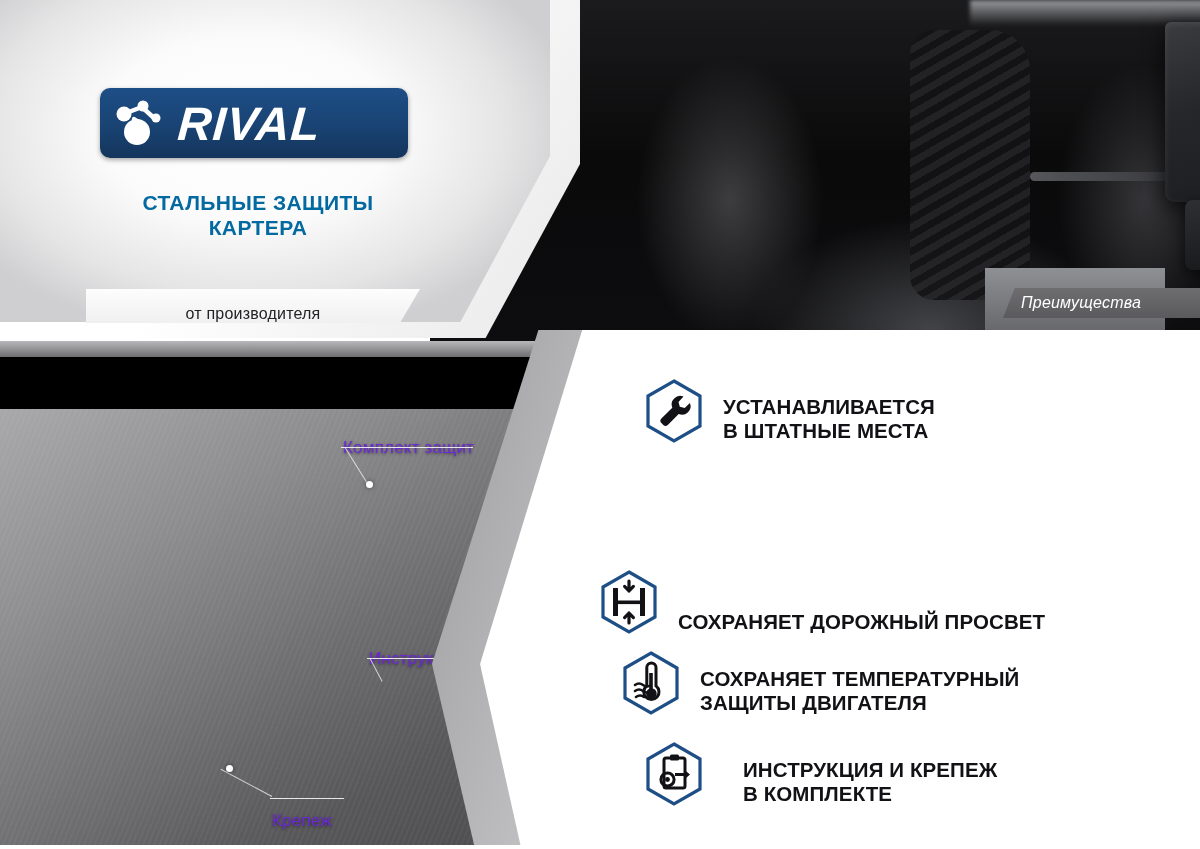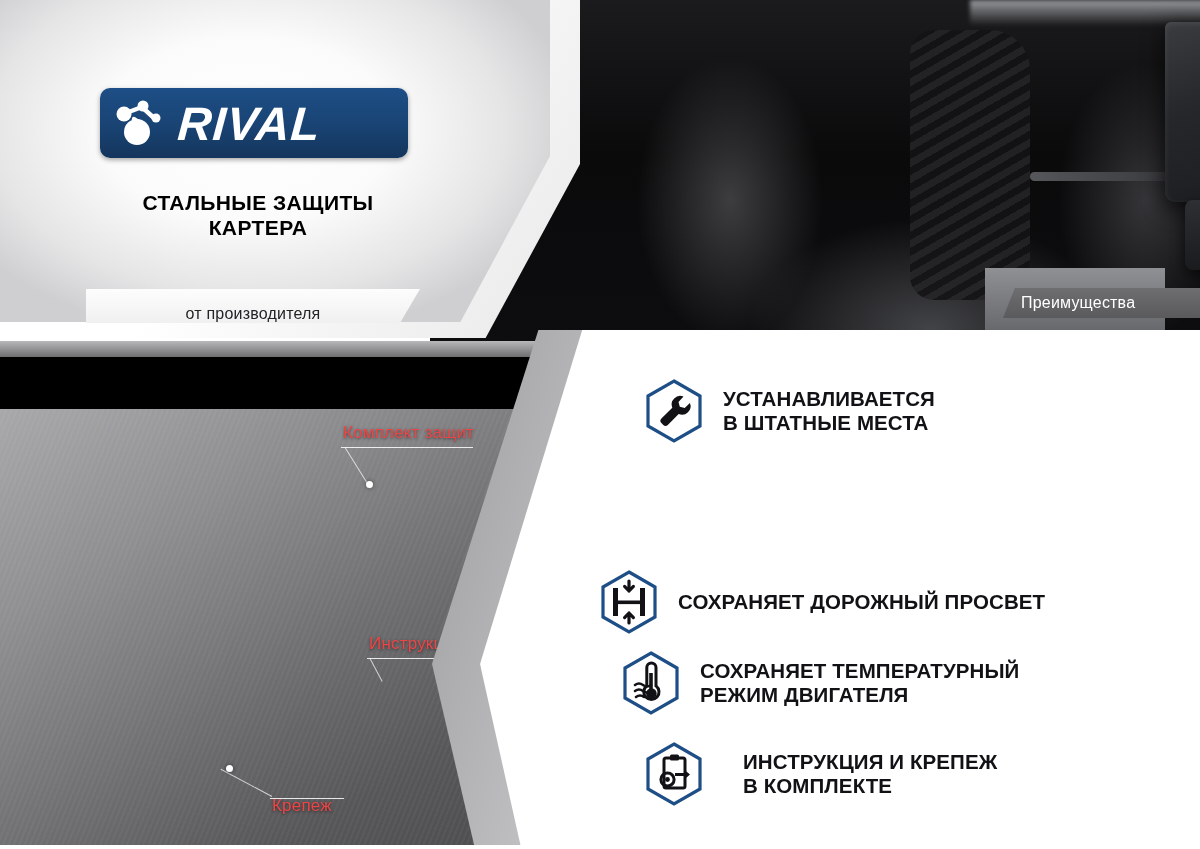--- a/index.html
+++ b/index.html
@@ -108,21 +108,21 @@
   #logo-text {
     color:#ffffff; font-size:47px; font-weight:bold;
     letter-spacing:1px; font-family:"Liberation Sans", sans-serif;
     font-style:italic; transform:skewX(-4deg);
     margin-left:2px;
   }
 
   #header-title {
     left:0; top:190px; width:516px;
     text-align:center;
-    color:#000000; font-size:21px; font-weight:bold;
+    color:#0369a1; font-size:21px; font-weight:bold;
     line-height:25px; letter-spacing:.4px;
   }
 
   
   #header-sub-strip {
     left:86px; top:289px; width:334px; height:34px;
     background:linear-gradient(180deg,#fdfdfd,#f0f0f1);
     clip-path:polygon(0 0,100% 0,94% 100%,0 100%);
     display:flex; align-items:flex-end; justify-content:center;
   }
@@ -158,44 +158,44 @@
     left:432px; top:330px; width:760px; height:530px;
     background:linear-gradient(105deg,#9d9da0 0%,#c8c8ca 32%,#eeeef0 64%,#fbfbfc 100%);
     clip-path:polygon(14% 0, 100% 0, 100% 100%, 6% 100%, 0 63%, 14% 0);
   }
 
   
   #adv-tab {
     left:1003px; top:288px; width:197px; height:30px;
     background:linear-gradient(180deg,#6e6e71,#5a5a5d);
     clip-path:polygon(6% 0,100% 0,100% 100%,0 100%);
-    display:flex; align-items:center; padding-left:18px;
+    display:flex; align-items:center; padding-left:18px;font-style:italic;
   }
   #adv-tab-text { color:#ffffff; font-size:16px; letter-spacing:.2px; }
 
   
   .feature {
-    position:absolute; display:flex; align-items:center; gap:20px;
+    position:absolute; display:flex; align-items:flex-end; gap:20px;
   }
   .hexicon { position:relative; width:58px; height:64px; flex:none; }
   .hexicon svg { position:absolute; left:0; top:0; }
   .feature-text {
     color:#121216; font-weight:bold; font-size:20.5px;
     line-height:24px; letter-spacing:.1px; white-space:pre-line;
   }
 
   #feat-0 { left:645px; top:379px; }
   #feat-1 { left:622px; top:473px; }
   #feat-2 { left:600px; top:570px; }
   #feat-3 { left:622px; top:651px; }
   #feat-4 { left:645px; top:742px;gap:40px; }
 
   
-  .callout { position:absolute; color:#ef4444; font-size:17px; letter-spacing:.2px;
-    text-shadow:0 1px 3px rgba(0,0,0,.55); }
+  .callout { position:absolute; color:#6d28d9; font-size:17px; letter-spacing:.2px;
+    text-shadow:0 1px 3px rgba(0,0,0,.55);margin-top:15px; }
   .callout-rule { position:absolute; background:rgba(255,255,255,.85); height:1px; }
   .callout-line { position:absolute; background:rgba(255,255,255,.7);
     height:1px; transform-origin:left center; }
   .callout-dot { position:absolute; width:7px; height:7px; border-radius:50%;
     background:#ffffff; box-shadow:0 0 4px rgba(0,0,0,.5); }
 
   #cl-kit      { left:343px; top:423px; }
   #cl-kit-rule { left:341px; top:447px; width:132px; }
   #cl-kit-line { left:345px; top:447px; width:48px; transform:rotate(58deg); }
   #cl-kit-dot  { left:366px; top:481px; }
@@ -352,21 +352,21 @@
         <polygon points="29,2 55,17 55,47 29,62 3,47 3,17" fill="none" stroke="#1d4e86" stroke-width="3.2"></polygon>
         <path d="M34 16.5a4.6 4.6 0 0 0-9.2 0v18.4a7.6 7.6 0 1 0 9.2 0z" fill="none" stroke="#121216" stroke-width="3"></path>
         <rect x="27.2" y="22" width="3.6" height="18" fill="#121216"></rect>
         <circle cx="29.4" cy="42.6" r="5.3" fill="#121216"></circle>
         <path d="M13 34 q4 -3 8 0 t8 0" stroke="#121216" stroke-width="2.6" fill="none" stroke-linecap="round"></path>
         <path d="M13 40 q4 -3 8 0 t8 0" stroke="#121216" stroke-width="2.6" fill="none" stroke-linecap="round"></path>
         <path d="M14 46 q4 -3 8 0" stroke="#121216" stroke-width="2.6" fill="none" stroke-linecap="round"></path>
       </svg>
     </span>
     <span class="feature-text">СОХРАНЯЕТ ТЕМПЕРАТУРНЫЙ
-РЕЖИМ ДВИГАТЕЛЯ</span>
+ЗАЩИТЫ ДВИГАТЕЛЯ</span>
   </div>
 
   <div class="layer feature" id="feat-4">
     <span class="hexicon">
       <svg width="58" height="64" viewBox="0 0 58 64">
         <polygon points="29,2 55,17 55,47 29,62 3,47 3,17" fill="none" stroke="#1d4e86" stroke-width="3.2"></polygon>
         <rect x="19" y="16" width="21" height="30" rx="2" fill="none" stroke="#121216" stroke-width="3"></rect>
         <rect x="25" y="12.5" width="9" height="6" rx="1.6" fill="#121216"></rect>
         <circle cx="22.5" cy="37.5" r="6.6" fill="none" stroke="#121216" stroke-width="3"></circle>
         <circle cx="22.5" cy="37.5" r="2.4" fill="#121216"></circle>

